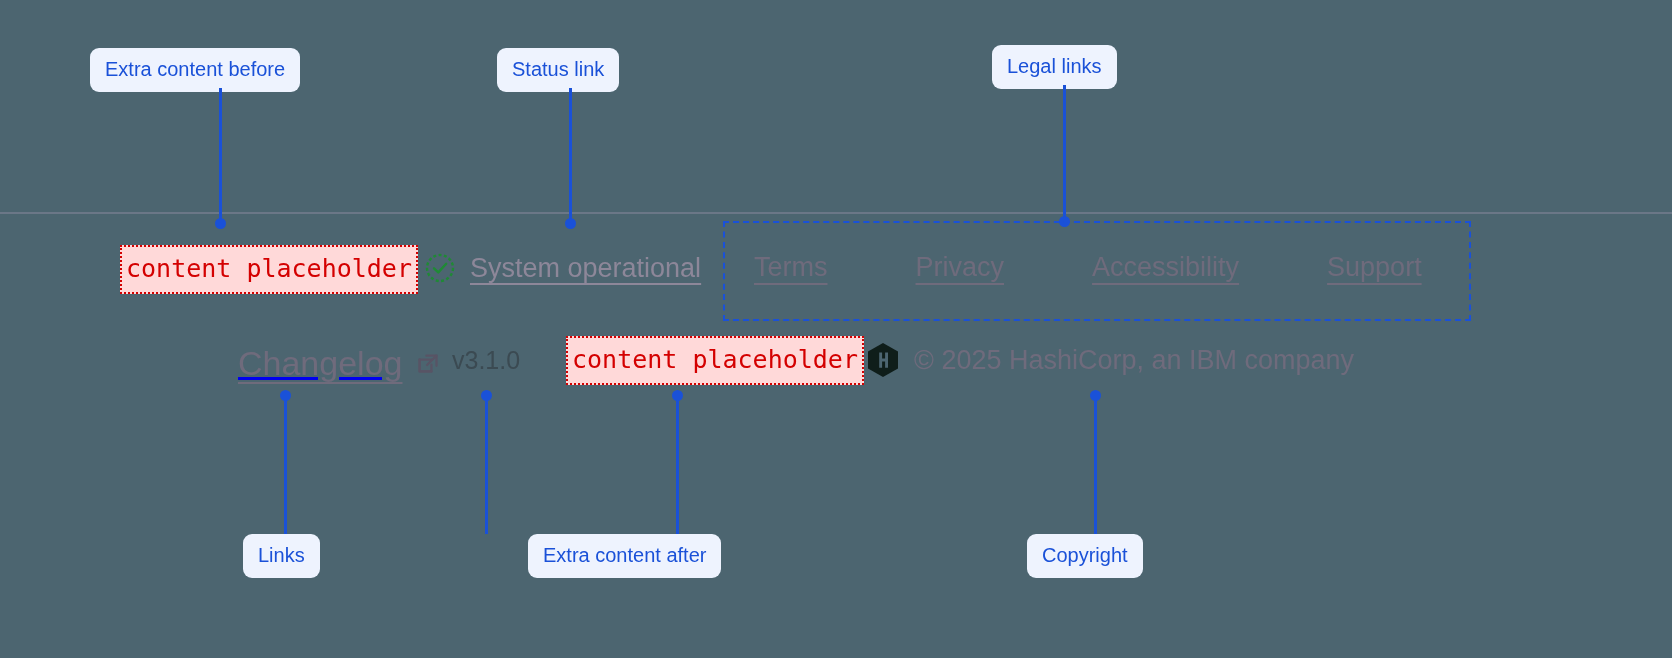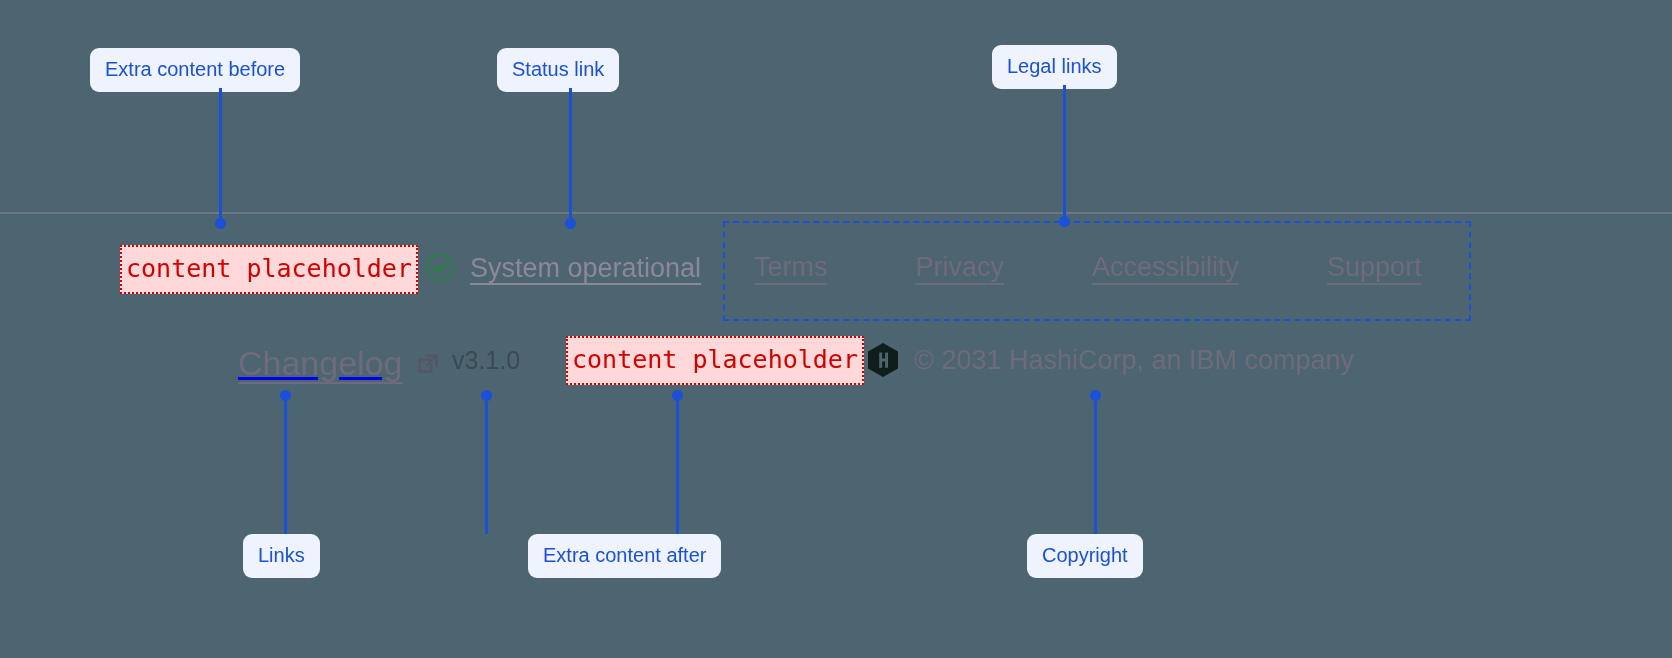--- a/index.html
+++ b/index.html
@@ -165,21 +165,21 @@
     <span class="placeholder">content placeholder</span>
   </div>
 
   <div class="footer-row copyright-block" style="left:868px;top:343px;">
     <span class="hashi-logo">
       <svg viewBox="0 0 30 34" width="30" height="34">
         <path d="M15 0 L30 8.5 V25.5 L15 34 L0 25.5 V8.5 Z" fill="#0f1e1a"></path>
         <path d="M11.2 9.5 h2.9 v6.1 h3.0 V9.5 h2.9 v15.2 h-2.9 v-6.2 h-3.0 v6.2 h-2.9 Z" fill="#4c6570"></path>
       </svg>
     </span>
-    <span class="copyright-text">© 2031 HashiCorp, an IBM company</span>
+    <span class="copyright-text">© 2025 HashiCorp, an IBM company</span>
   </div>
 
   <div class="ann-badge" style="left:90px;top:48px;">Extra content before</div>
   <div class="ann-line" style="left:219px;top:88px;height:136px;"></div>
   <div class="ann-dot" style="left:215px;top:218px;"></div>
 
   <div class="ann-badge" style="left:497px;top:48px;">Status link</div>
   <div class="ann-line" style="left:569px;top:88px;height:136px;"></div>
   <div class="ann-dot" style="left:565px;top:218px;"></div>
 

